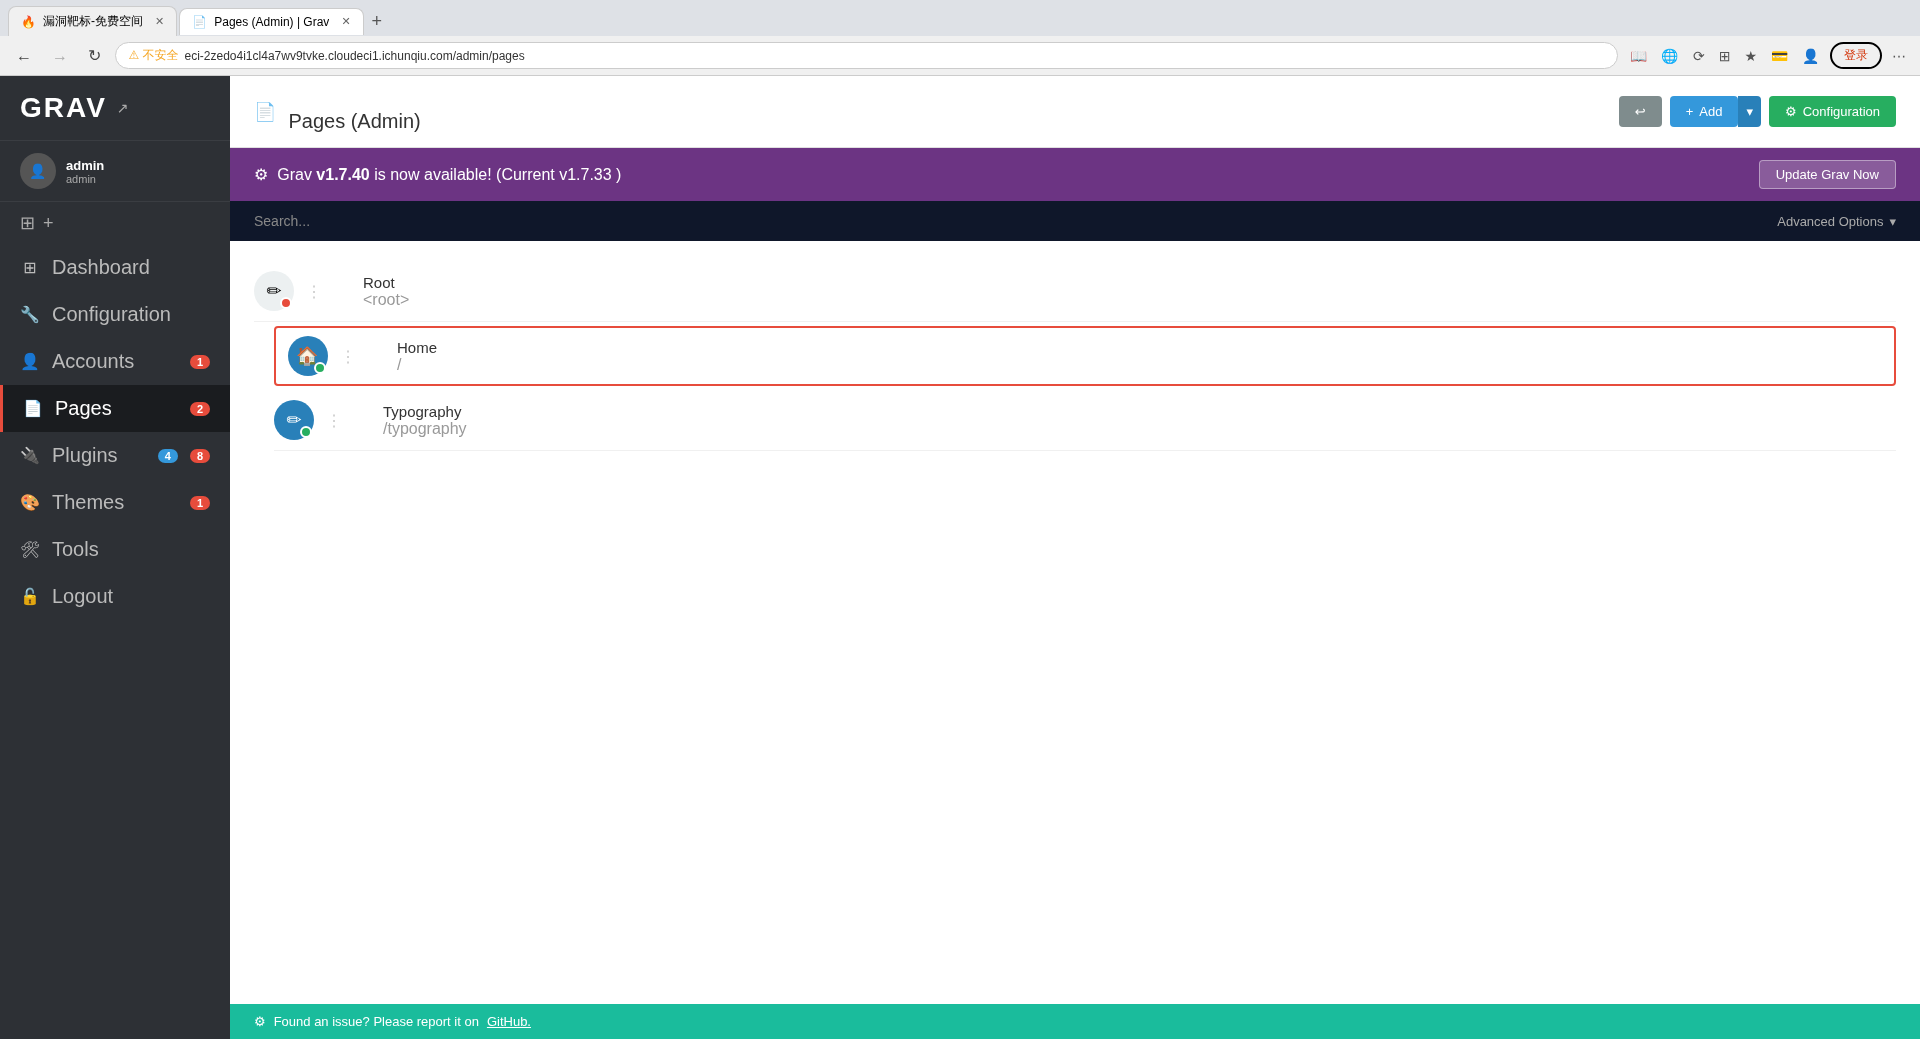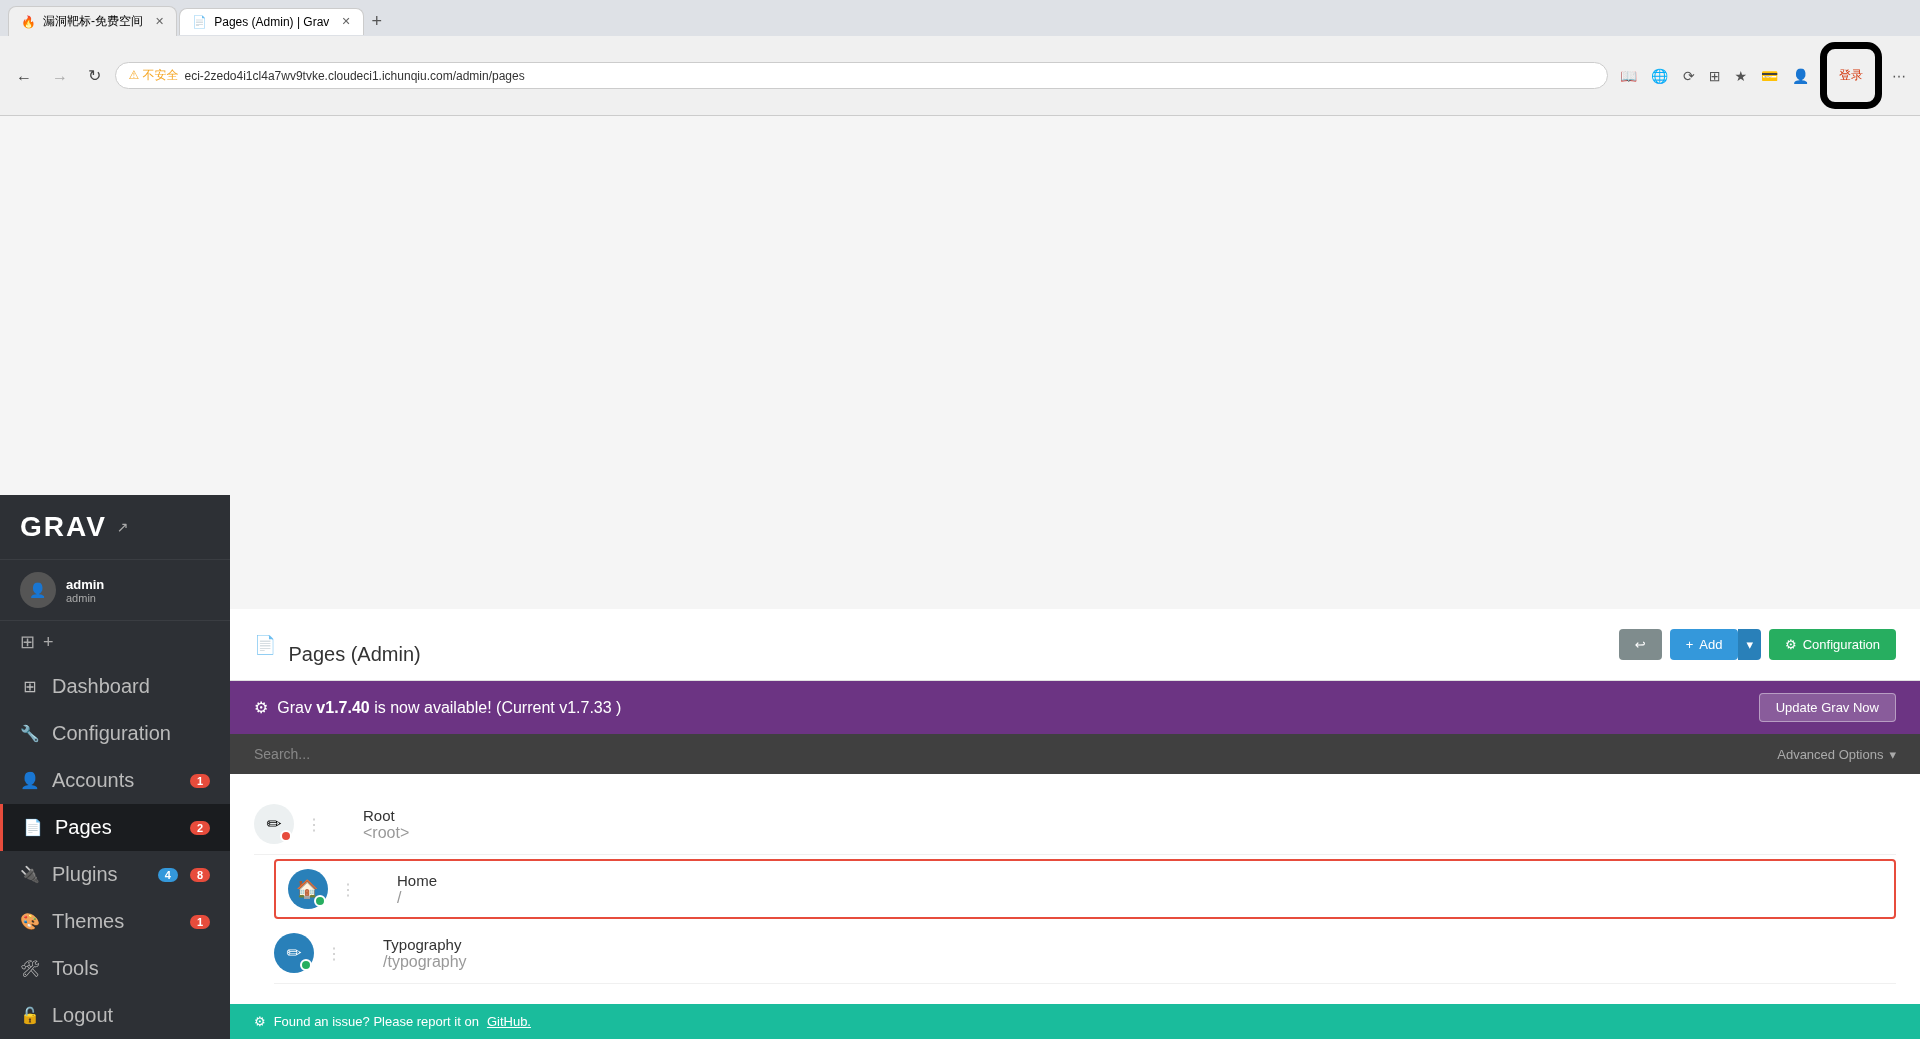--- a/index.html
+++ b/index.html
@@ -16,24 +16,24 @@
     .tab-new { background: none; border: none; font-size: 18px; cursor: pointer; color: #555; padding: 0 6px; }
 
     .address-bar { display: flex; align-items: center; padding: 6px 10px; gap: 8px; background: #f0f0f0; }
     .nav-btn { background: none; border: none; font-size: 16px; cursor: pointer; color: #444; padding: 2px 6px; border-radius: 4px; }
     .nav-btn:disabled { color: #aaa; cursor: default; }
     .address-input { flex: 1; display: flex; align-items: center; background: #fff; border: 1px solid #ccc; border-radius: 20px; padding: 4px 12px; gap: 6px; font-size: 12px; }
     .address-warning { color: #f5a623; font-size: 12px; }
     .address-text { color: #333; font-size: 12px; flex: 1; }
     .browser-actions { display: flex; align-items: center; gap: 6px; }
     .browser-action-btn { background: none; border: none; cursor: pointer; font-size: 14px; color: #555; padding: 4px; }
-    .login-btn { border: 7px solid #000000; color: #d4380d; background: none; border-radius: 15px; padding: 18px 12px; font-size: 12px; cursor: pointer; }
-
-    
-    .app { display: flex; flex: 1; overflow: hidden; align-items: flex-end; }
+    .login-btn { border: 2px solid #000000; color: #d4380d; background: none; border-radius: 15px; padding: 3px 12px; font-size: 12px; cursor: pointer; }
+
+    
+    .app { display: flex; flex: 1; overflow: hidden; }
 
     
     .sidebar { width: 230px; background: #2d3035; color: #ccc; display: flex; flex-direction: column; overflow-y: auto; flex-shrink: 0; }
     .sidebar-logo { padding: 16px 20px; display: flex; align-items: center; gap: 10px; border-bottom: 1px solid #3a3d42; }
     .logo-text { font-size: 28px; font-weight: 700; color: #fff; letter-spacing: 2px; }
     .logo-icon { color: #aaa; font-size: 14px; }
     .sidebar-user { padding: 12px 20px; display: flex; align-items: center; gap: 10px; border-bottom: 1px solid #3a3d42; }
     .user-avatar { width: 36px; height: 36px; border-radius: 50%; background: #555; display: flex; align-items: center; justify-content: center; color: #fff; font-size: 14px; }
     .user-info { display: flex; flex-direction: column; }
     .user-name { color: #fff; font-size: 13px; font-weight: 600; }
@@ -62,21 +62,21 @@
     .btn-add-dropdown { background: #2980b9; color: #fff; padding: 8px 8px; border-radius: 0 4px 4px 0; }
     .btn-config { background: #27ae60; color: #fff; display: flex; align-items: center; gap: 6px; }
 
     
     .notification-bar { background: #6c3483; color: #fff; padding: 12px 24px; display: flex; align-items: center; justify-content: space-between; }
     .notification-text { font-size: 16px; }
     .notification-text strong { font-weight: 700; }
     .update-btn { background: rgba(255,255,255,0.2); color: #fff; border: 1px solid rgba(255,255,255,0.4); border-radius: 4px; padding: 6px 16px; cursor: pointer; font-size: 13px; }
 
     
-    .search-bar { background: #404040; padding: 12px 24px; display: flex; align-items: center; gap: 24px; }
+    .search-bar { background: #0f172a; padding: 12px 24px; display: flex; align-items: center; gap: 24px; }
     .search-input { flex: 1; background: transparent; border: none; color: #aaa; font-size: 14px; outline: none; }
     .search-input::placeholder { color: #888; }
     .advanced-options-btn { color: #aaa; background: none; border: none; cursor: pointer; font-size: 13px; display: flex; align-items: center; gap: 6px; }
 
     
     .content { flex: 1; overflow-y: auto; padding: 20px 24px; background: #fff; }
 
     
     .page-item { display: flex; align-items: center; padding: 10px 0; gap: 12px; border-bottom: 1px solid #f0f0f0; }
     .page-item.highlighted { border: 2px solid #e74c3c; border-radius: 4px; padding: 8px 12px; margin: 4px 0; }

